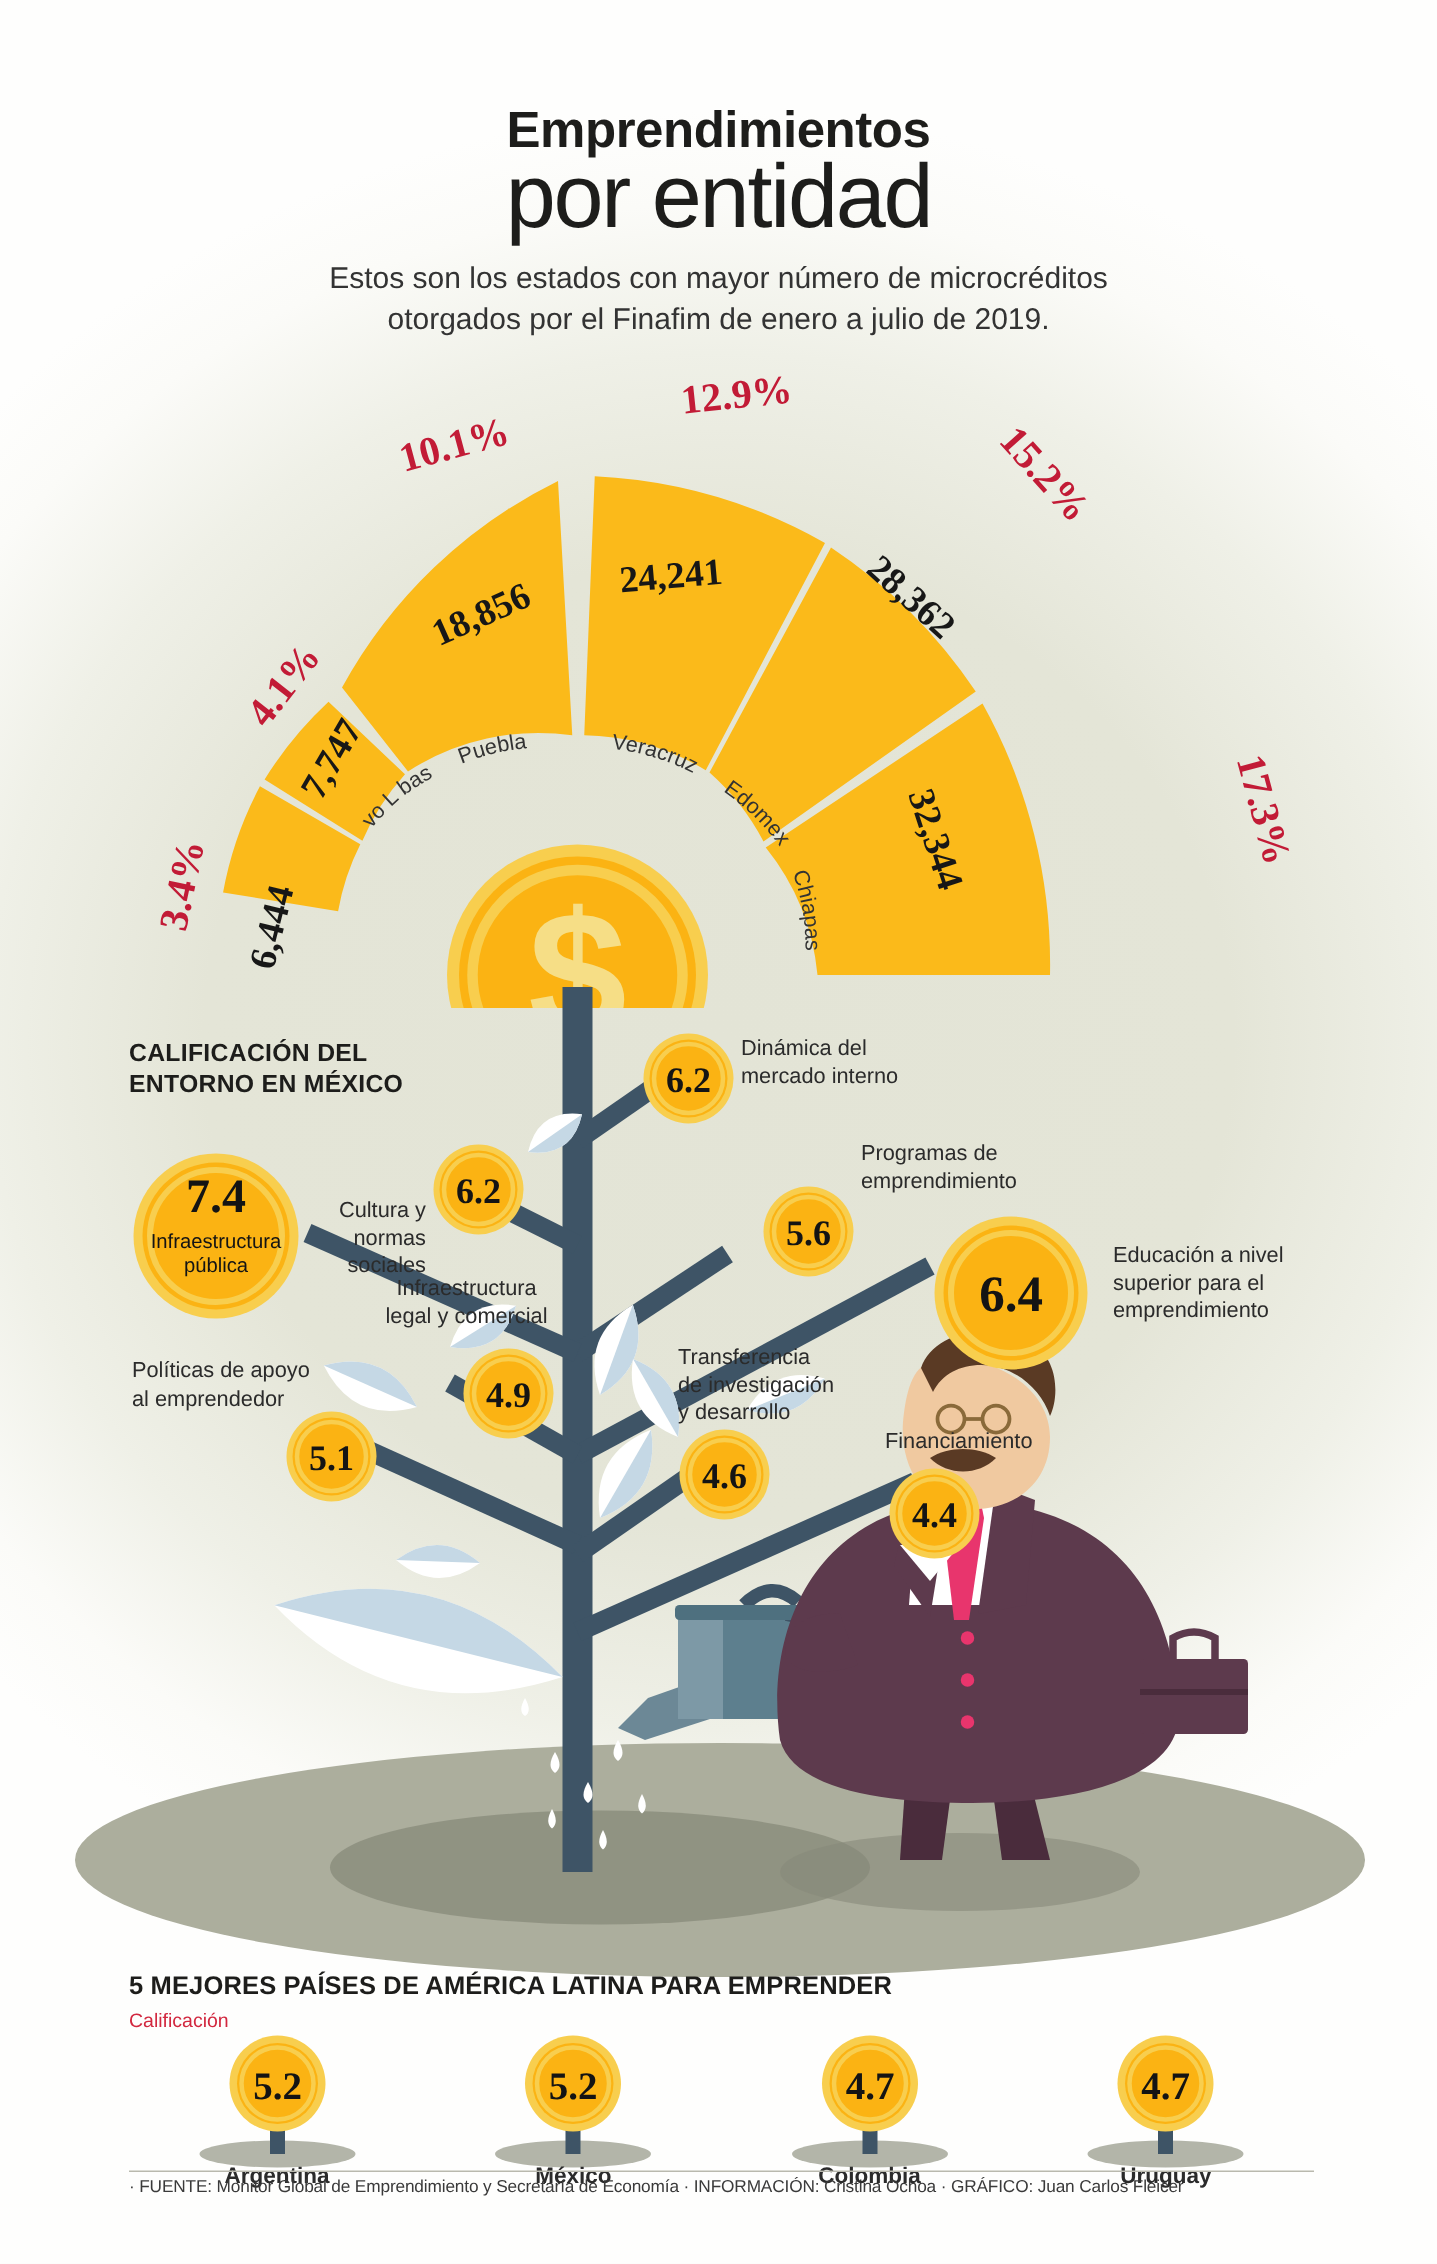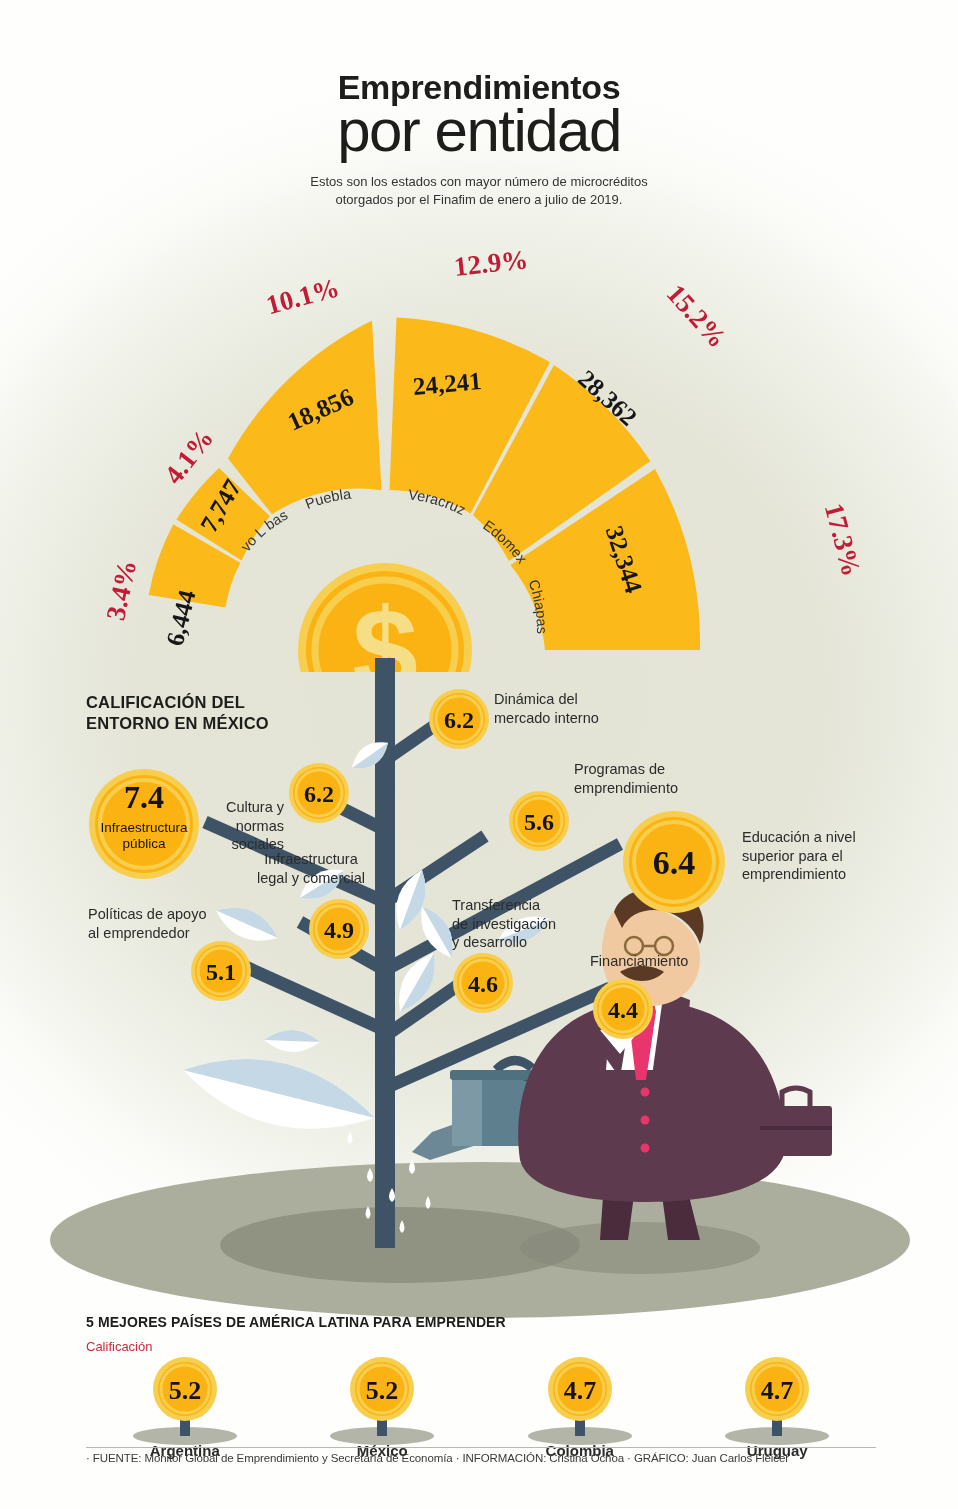--- a/index.html
+++ b/index.html
@@ -13,40 +13,40 @@
     background:
       radial-gradient(ellipse 660px 620px at 50% 46%, #e3e4d6 0%, #e4e5d7 52%, #eff0e7 74%, #fbfbf8 90%, #fefefd 100%);
     overflow:hidden;
   }
   .abs{position:absolute;}
 
   
   #hdr{position:absolute;left:0;top:70px;width:958px;text-align:center;}
   #title1{font-size:34px;font-weight:bold;color:#1d1d1b;letter-spacing:-0.3px;line-height:1;}
   #title2{font-size:60px;font-weight:400;color:#1d1d1b;letter-spacing:-1.5px;line-height:1.02;margin-top:-4px;}
-  #sub{margin-top:12px;font-size:13px;color:#333;line-height:1.35;}
+  #sub{margin-top:12px;font-size:20px;color:#333;line-height:1.35;}
 
   
   #fan{position:absolute;left:0;top:222px;width:958px;height:450px;}
 
   .pct{fill:#c21b36;font-family:"Liberation Serif",serif;font-weight:bold;font-size:27px;}
   .val{fill:#171717;font-family:"Liberation Serif",serif;font-weight:bold;font-size:25px;}
   .stname{fill:#333;font-family:"Liberation Sans",sans-serif;font-size:14.5px;}
 
   
   #treewrap{position:absolute;left:0;top:640px;width:958px;height:680px;}
 
   
   .coinlbl{position:absolute;font-size:14.5px;color:#2b2b2b;line-height:1.28;}
 
   #calif{position:absolute;left:86px;top:692px;font-size:16.5px;font-weight:bold;color:#1d1d1b;line-height:1.25;letter-spacing:0.2px;}
 
   
   #bottom{position:absolute;left:0;top:1306px;width:958px;height:203px;}
-  #btitle{position:absolute;left:86px;top:8px;font-size:14px;font-weight:bold;color:#1d1d1b;letter-spacing:0.1px;}
+  #btitle{position:absolute;left:86px;top:8px;font-size:17px;font-weight:bold;color:#1d1d1b;letter-spacing:0.1px;}
   #califlbl{position:absolute;left:86px;top:33px;font-size:13px;color:#d2283f;}
   #ctryrow{position:absolute;left:86px;top:50px;width:790px;height:108px;display:flex;}
   .ctry{flex:1;position:relative;height:108px;}
   .ctrypin{position:absolute;left:50%;top:0;transform:translateX(-50%);}
   .ctryname{position:absolute;left:0;top:86px;width:100%;text-align:center;font-size:15px;color:#2b2b2b;font-weight:bold;}
   #hrule{position:absolute;left:86px;top:141px;width:790px;height:1px;background:#b9b9ae;}
   #foot{position:absolute;left:86px;top:146px;font-size:11.5px;color:#3a3a3a;letter-spacing:-0.1px;}
 </style>
 </head>
 <body>

